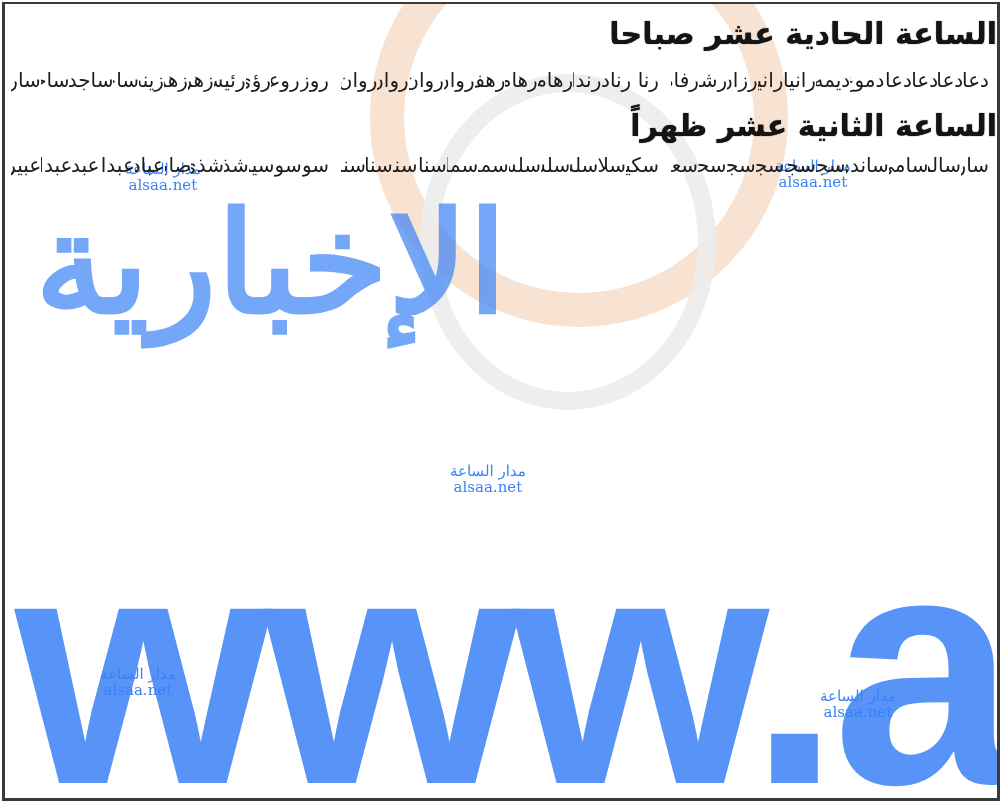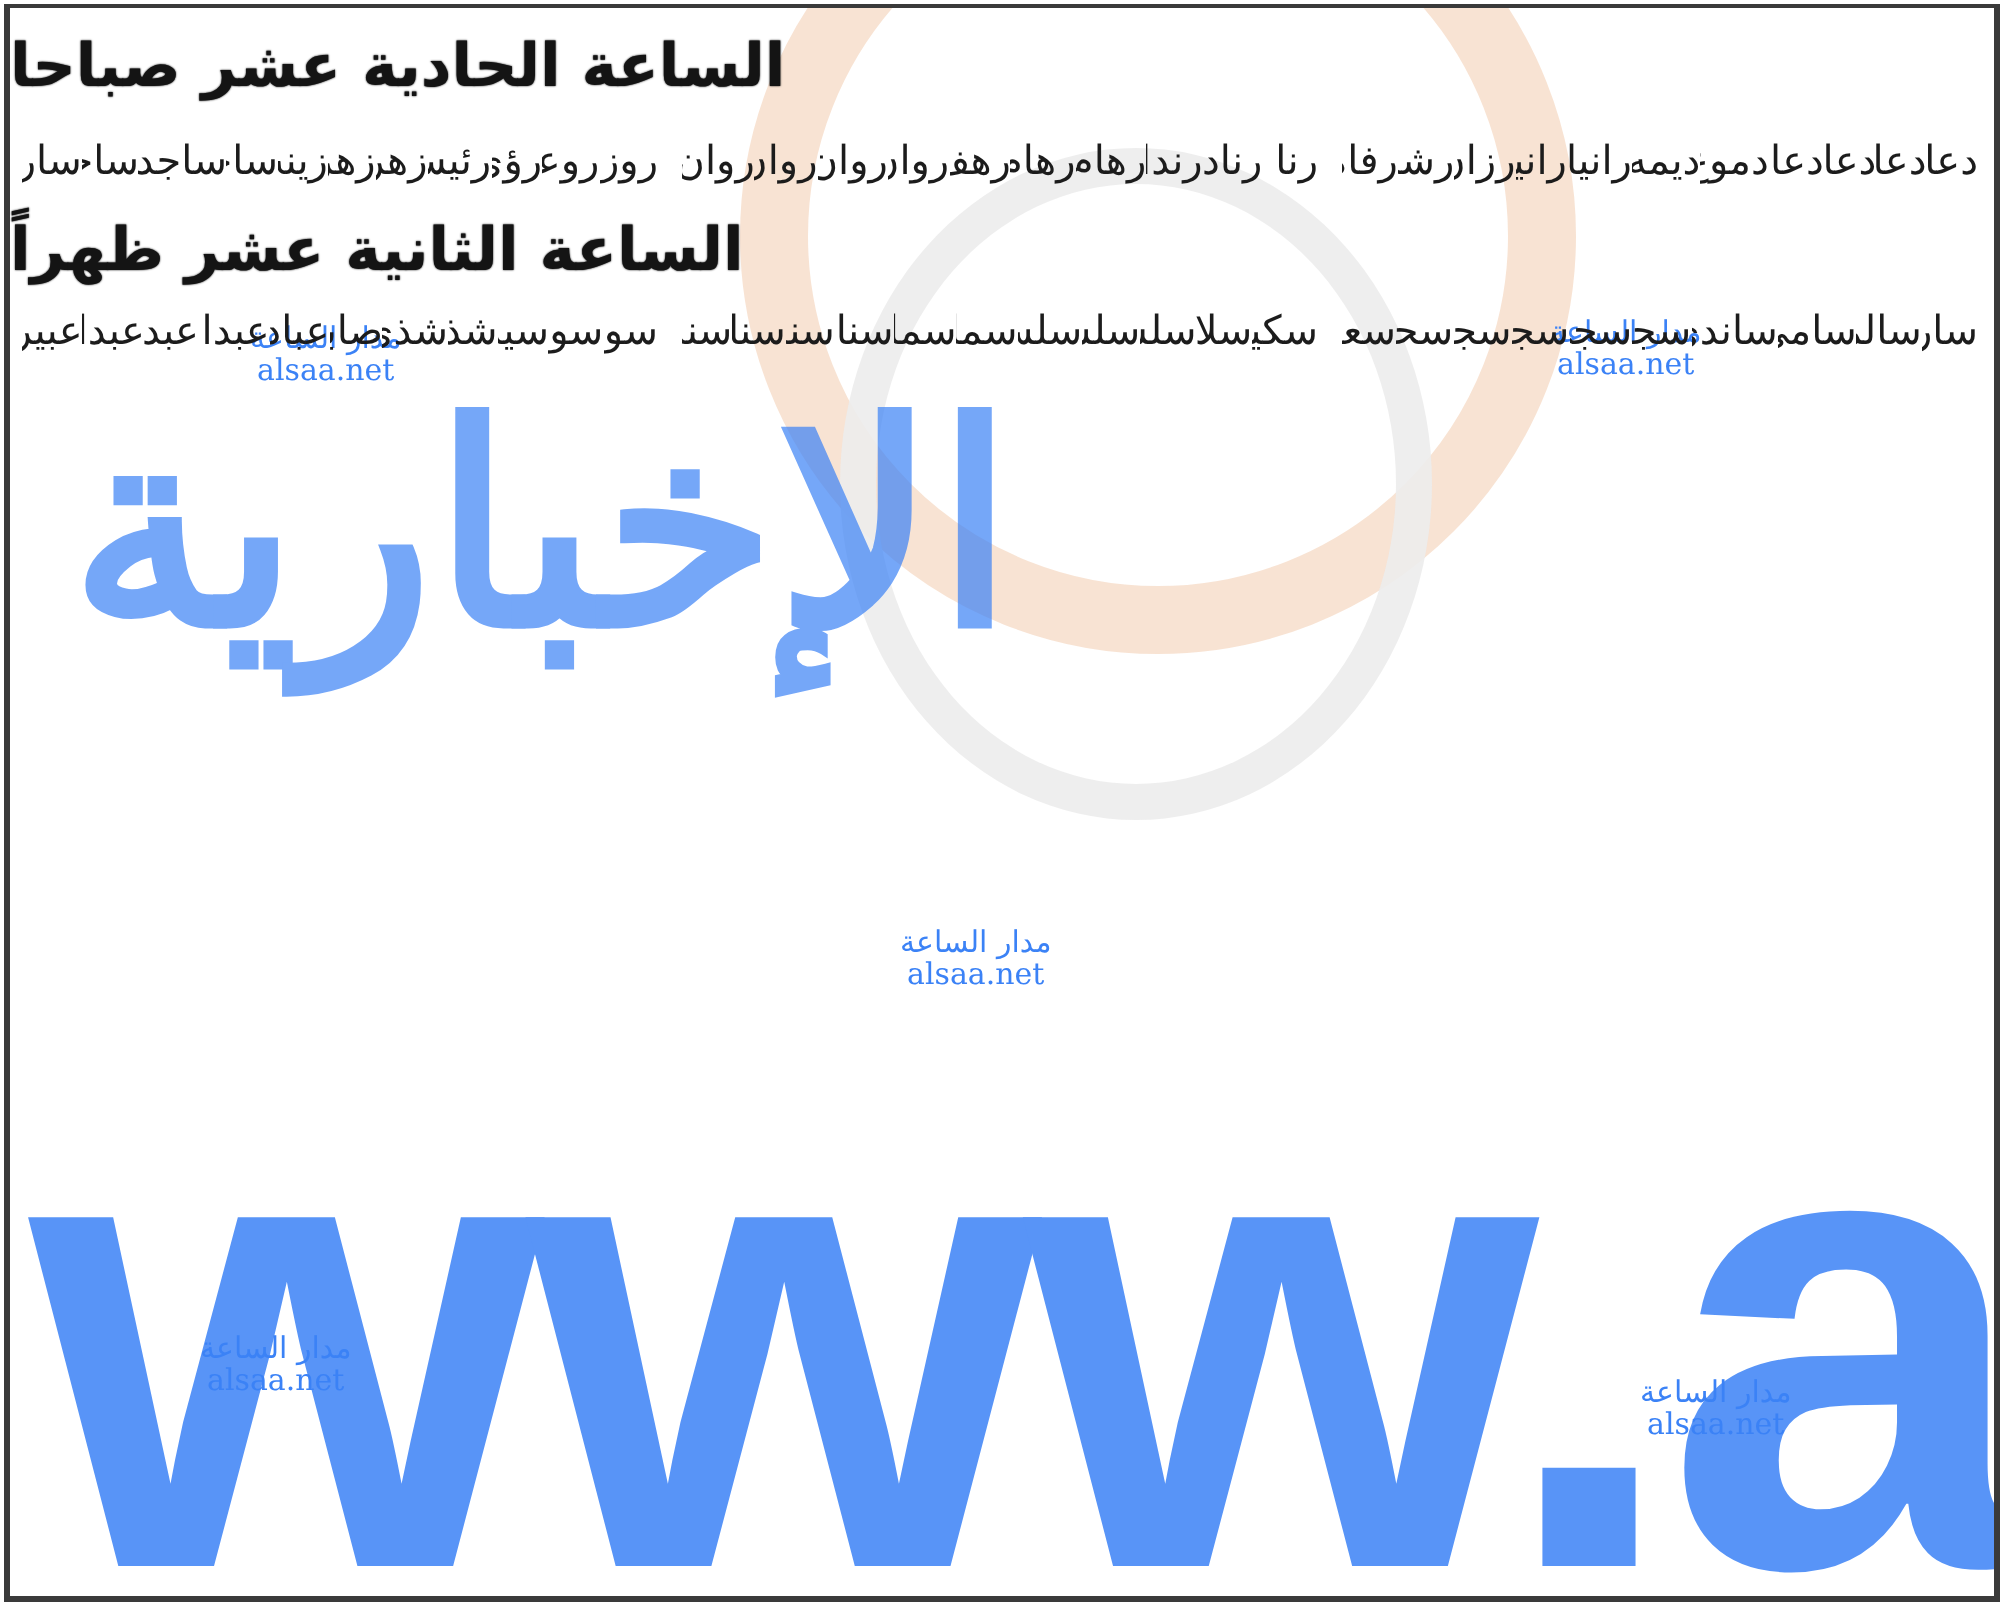--- a/index.html
+++ b/index.html
@@ -83,21 +83,21 @@
     .wm-small-3 { left: 815px; top: 685px; }
     .wm-small-4 { left: 95px; top: 663px; }
     .wm-small-5 { left: 770px; top: 155px; }
 
     .content {
       position: relative;
       z-index: 1;
       direction: rtl;
     }
     .section-title {
-      text-align: left;
+      text-align: right;
       font-family: "DejaVu Sans", sans-serif;
       font-weight: bold;
       font-size: 30px;
       color: #141414;
       letter-spacing: 0;
       text-shadow: 0 0 1px #000;
     }
     .title-1 {
       padding-top: 10px;
       height: 48px;

